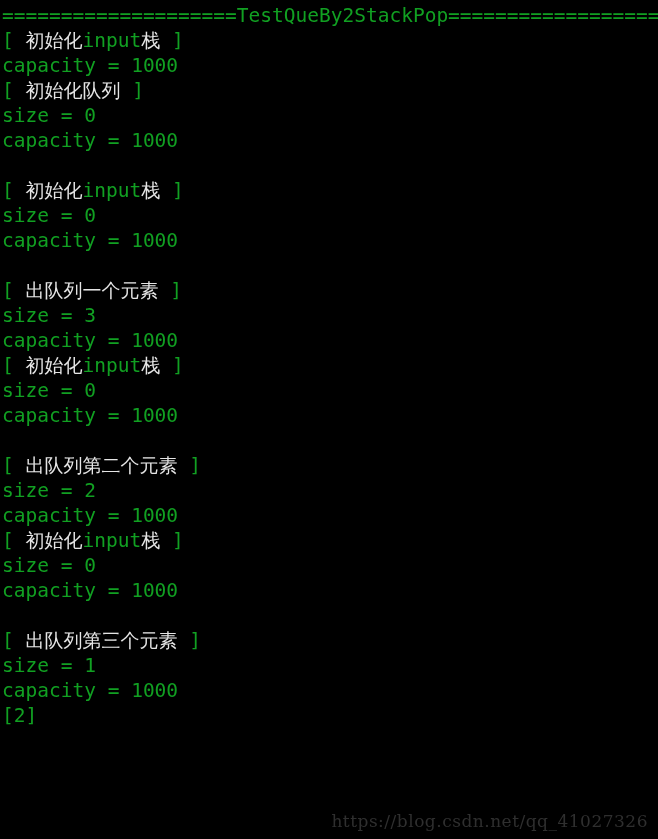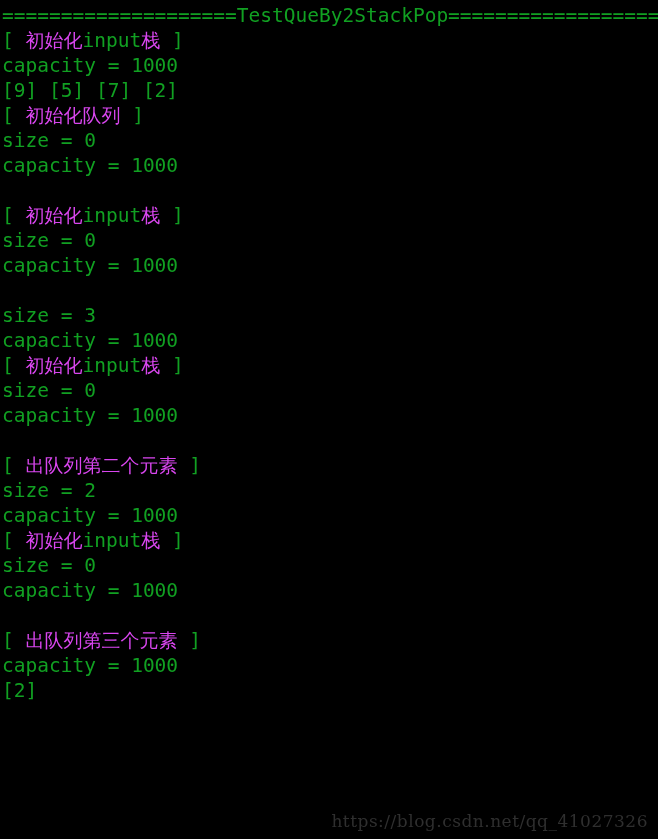--- a/index.html
+++ b/index.html
@@ -34,61 +34,62 @@
     font-family: "DejaVu Sans Mono", "Liberation Mono", monospace;
     font-weight: 400;
   }
   .line.blank {
     color: transparent;
   }
   
   .cjk {
     font-family: Liberation Serif, serif;
     font-size: 19px;
-    color: #d946ef;
+    color: #e5e5e5;
   }
   #watermark {
     position: absolute;
     right: 10px;
     bottom: 8px;
     font-family: "DejaVu Serif", "Liberation Serif", serif;
     font-size: 17px;
     color: #2f2f2f;
     letter-spacing: 0.5px;
     white-space: pre;
     text-align: center;
   }
 </style>
 </head>
 <body>
 
 <div id="terminal">
     <div class="line">====================TestQueBy2StackPop====================</div>
     <div class="line"><span>[ </span><span class="cjk">初始化</span><span>input</span><span class="cjk">栈</span><span> ]</span></div>
     <div class="line">capacity = 1000</div>
-    <div class="line">[9] [5] [7] [2]</div>
     <div class="line"><span>[ </span><span class="cjk">初始化队列</span><span> ]</span></div>
     <div class="line">size = 0</div>
     <div class="line">capacity = 1000</div>
     <div class="line blank"> </div>
     <div class="line"><span>[ </span><span class="cjk">初始化</span><span>input</span><span class="cjk">栈</span><span> ]</span></div>
     <div class="line">size = 0</div>
     <div class="line">capacity = 1000</div>
     <div class="line blank"> </div>
+    <div class="line"><span>[ </span><span class="cjk">出队列一个元素</span><span> ]</span></div>
     <div class="line">size = 3</div>
     <div class="line">capacity = 1000</div>
     <div class="line"><span>[ </span><span class="cjk">初始化</span><span>input</span><span class="cjk">栈</span><span> ]</span></div>
     <div class="line">size = 0</div>
     <div class="line">capacity = 1000</div>
     <div class="line blank"> </div>
     <div class="line"><span>[ </span><span class="cjk">出队列第二个元素</span><span> ]</span></div>
     <div class="line">size = 2</div>
     <div class="line">capacity = 1000</div>
     <div class="line"><span>[ </span><span class="cjk">初始化</span><span>input</span><span class="cjk">栈</span><span> ]</span></div>
     <div class="line">size = 0</div>
     <div class="line">capacity = 1000</div>
     <div class="line blank"> </div>
     <div class="line"><span>[ </span><span class="cjk">出队列第三个元素</span><span> ]</span></div>
+    <div class="line">size = 1</div>
     <div class="line">capacity = 1000</div>
     <div class="line">[2]</div>
   </div>
 
 <div id="watermark">https://blog.csdn.net/qq_41027326</div>
 
 </body></html>

